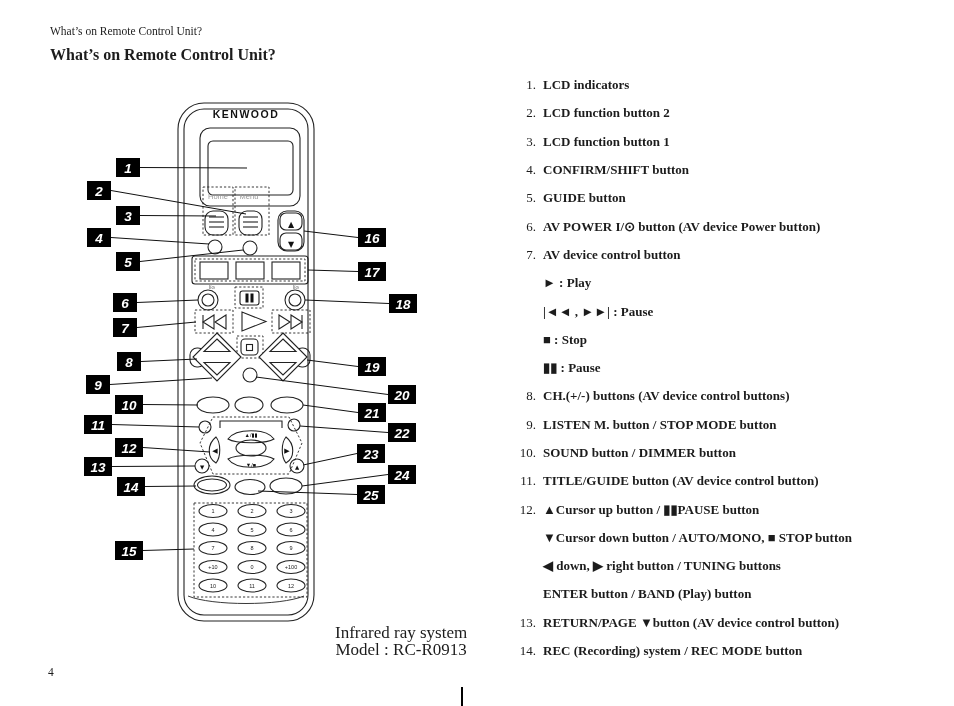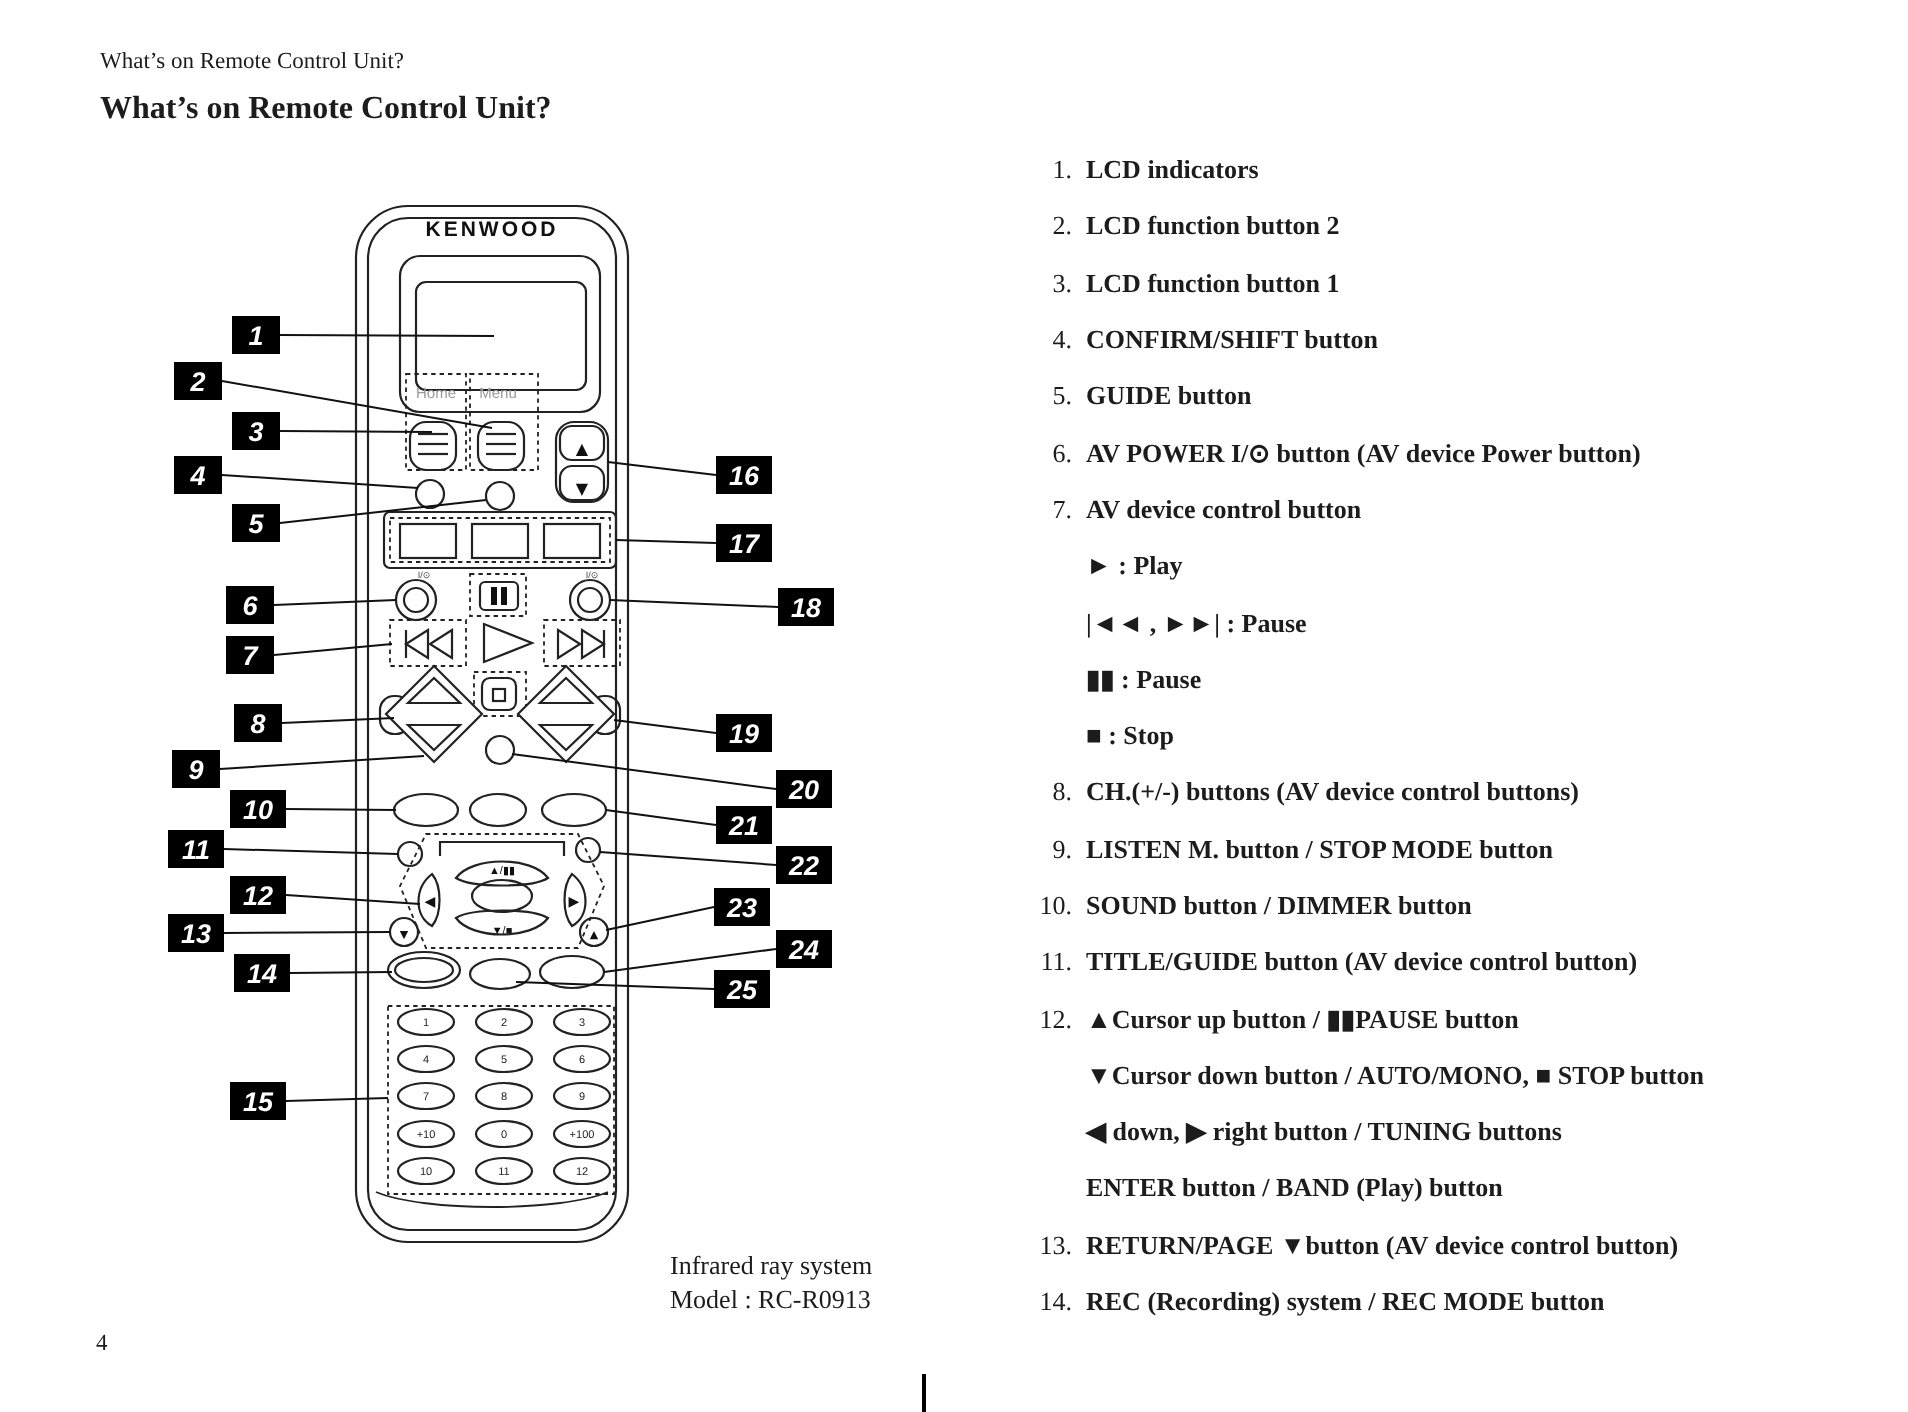--- a/index.html
+++ b/index.html
@@ -1,21 +1,21 @@
 <!DOCTYPE html>
 <html><head>
 <meta charset="utf-8">
 <style>
   html,body{margin:0;padding:0;}
   body{width:954px;height:706px;position:relative;background:#ffffff;overflow:hidden;
        font-family:"Liberation Serif",serif;color:#1c1c1c;}
   .running-header{position:absolute;left:50px;top:25px;font-size:11.5px;}
   .page-title{position:absolute;left:50px;top:46px;font-size:16px;font-weight:bold;}
   .page-number{position:absolute;left:48px;top:666px;font-size:11.5px;}
-  .caption{position:absolute;left:335px;top:625px;font-size:13px;line-height:16.5px;}
+  .caption{position:absolute;left:335px;top:625px;font-size:17px;line-height:16.5px;text-align:center;}
   .crop-mark{position:absolute;left:461px;top:687px;width:2px;height:19px;background:#000;}
   .legend{position:absolute;left:508px;top:71px;width:446px;font-size:13px;}
   .legend .row{display:flex;height:28.3px;align-items:center;}
   .legend .num{width:28px;text-align:right;margin-right:7px;flex:none;}
   .legend .txt{white-space:nowrap;font-weight:bold;}
   svg{position:absolute;left:0;top:0;}
   .dash{stroke-dasharray:2.2 2;stroke-width:0.9;}
   .brand{font:bold 10.5px "Liberation Sans",sans-serif;letter-spacing:1.5px;fill:#111;stroke:none;text-anchor:middle;}
   .lcdlabel{font:7.5px "Liberation Sans",sans-serif;fill:#9a9a9a;stroke:none;text-anchor:middle;}
   .tiny{font:4.5px "Liberation Sans",sans-serif;fill:#444;stroke:none;text-anchor:middle;}
@@ -325,25 +325,25 @@
     <div class="row">
       <span class="num"></span>
       <span class="txt">► : Play</span>
     </div>
     <div class="row">
       <span class="num"></span>
       <span class="txt">|◄◄ , ►►| : Pause</span>
     </div>
     <div class="row">
       <span class="num"></span>
+      <span class="txt">■ : Stop</span>
+    </div>
+    <div class="row">
+      <span class="num"></span>
       <span class="txt">▮▮ : Pause</span>
-    </div>
-    <div class="row">
-      <span class="num"></span>
-      <span class="txt">■ : Stop</span>
     </div>
     <div class="row">
       <span class="num">8.</span>
       <span class="txt">CH.(+/-) buttons (AV device control buttons)</span>
     </div>
     <div class="row">
       <span class="num">9.</span>
       <span class="txt">LISTEN M. button / STOP MODE button</span>
     </div>
     <div class="row">

